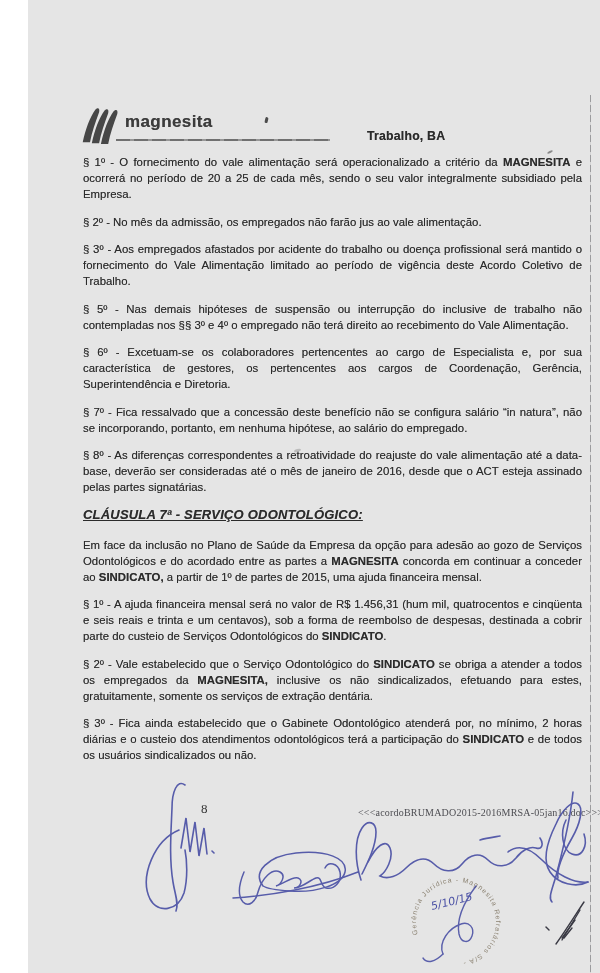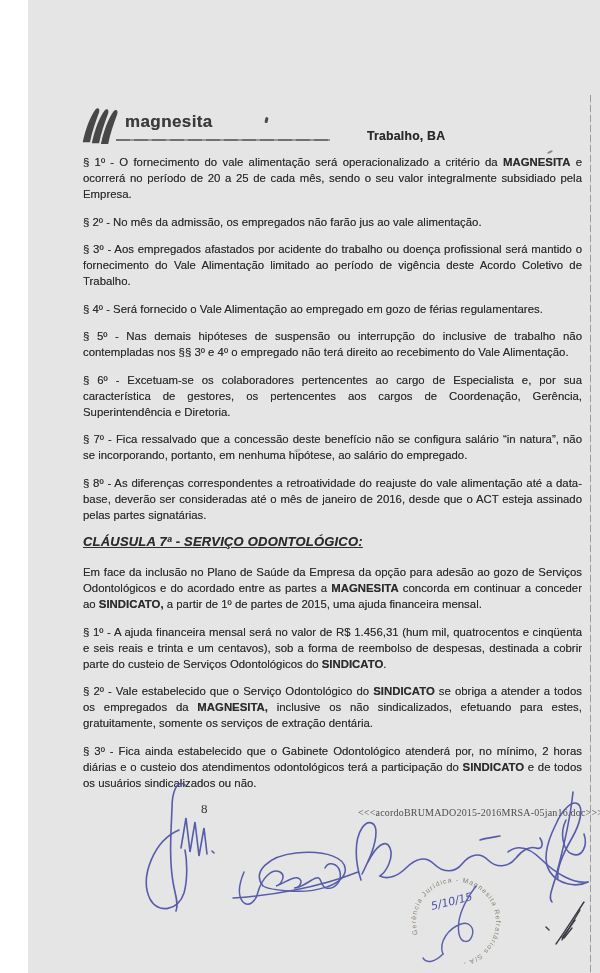--- a/index.html
+++ b/index.html
@@ -54,21 +54,20 @@
   </div>
   <div class="logo-rule"></div>
   <div class="tick-mark"></div>
 
   <div class="location">Trabalho, BA</div>
 
   <div class="doc-body">
       <p><span>§ 1º - O fornecimento do vale alimentação será operacionalizado a critério da </span><b>MAGNESITA</b><span> e ocorrerá no período de 20 a 25 de cada mês, sendo o seu valor integralmente subsidiado pela Empresa.</span></p>
       <p><span>§ 2º - No mês da admissão, os empregados não farão jus ao vale alimentação.</span></p>
       <p><span>§ 3º - Aos empregados afastados por acidente do trabalho ou doença profissional será mantido o fornecimento do Vale Alimentação limitado ao período de vigência deste Acordo Coletivo de Trabalho.</span></p>
-      <p><span>§ 4º - Será fornecido o Vale Alimentação ao empregado em gozo de férias regulamentares.</span></p>
       <p><span>§ 5º - Nas demais hipóteses de suspensão ou interrupção do inclusive de trabalho não contempladas nos §§ 3º e 4º o empregado não terá direito ao recebimento do Vale Alimentação.</span></p>
       <p><span>§ 6º - Excetuam-se os colaboradores pertencentes ao cargo de Especialista e, por sua característica de gestores, os pertencentes aos cargos de Coordenação, Gerência, Superintendência e Diretoria.</span></p>
       <p><span>§ 7º - Fica ressalvado que a concessão deste benefício não se configura salário “in natura”, não se incorporando, portanto, em nenhuma hipótese, ao salário do empregado.</span></p>
       <p><span>§ 8º - As diferenças correspondentes a retroatividade do reajuste do vale alimentação até a data-base, deverão ser consideradas até o mês de janeiro de 2016, desde que o ACT esteja assinado pelas partes signatárias.</span></p>
       <h2><b>CLÁUSULA 7ª - SERVIÇO ODONTOLÓGICO:</b></h2>
       <p><span>Em face da inclusão no Plano de Saúde da Empresa da opção para adesão ao gozo de Serviços Odontológicos e do acordado entre as partes a </span><b>MAGNESITA</b><span> concorda em continuar a conceder ao </span><b>SINDICATO,</b><span> a partir de 1º de partes de 2015, uma ajuda financeira mensal.</span></p>
       <p><span>§ 1º - A ajuda financeira mensal será no valor de R$ 1.456,31 (hum mil, quatrocentos e cinqüenta e seis reais e trinta e um centavos), sob a forma de reembolso de despesas, destinada a cobrir parte do custeio de Serviços Odontológicos do </span><b>SINDICATO</b><span>.</span></p>
       <p><span>§ 2º - Vale estabelecido que o Serviço Odontológico do </span><b>SINDICATO</b><span> se obriga a atender a todos os empregados da </span><b>MAGNESITA,</b><span> inclusive os não sindicalizados, efetuando para estes, gratuitamente, somente os serviços de extração dentária.</span></p>
       <p><span>§ 3º - Fica ainda estabelecido que o Gabinete Odontológico atenderá por, no mínimo, 2 horas diárias e o custeio dos atendimentos odontológicos terá a participação do </span><b>SINDICATO</b><span> e de todos os usuários sindicalizados ou não.</span></p>
     </div>

